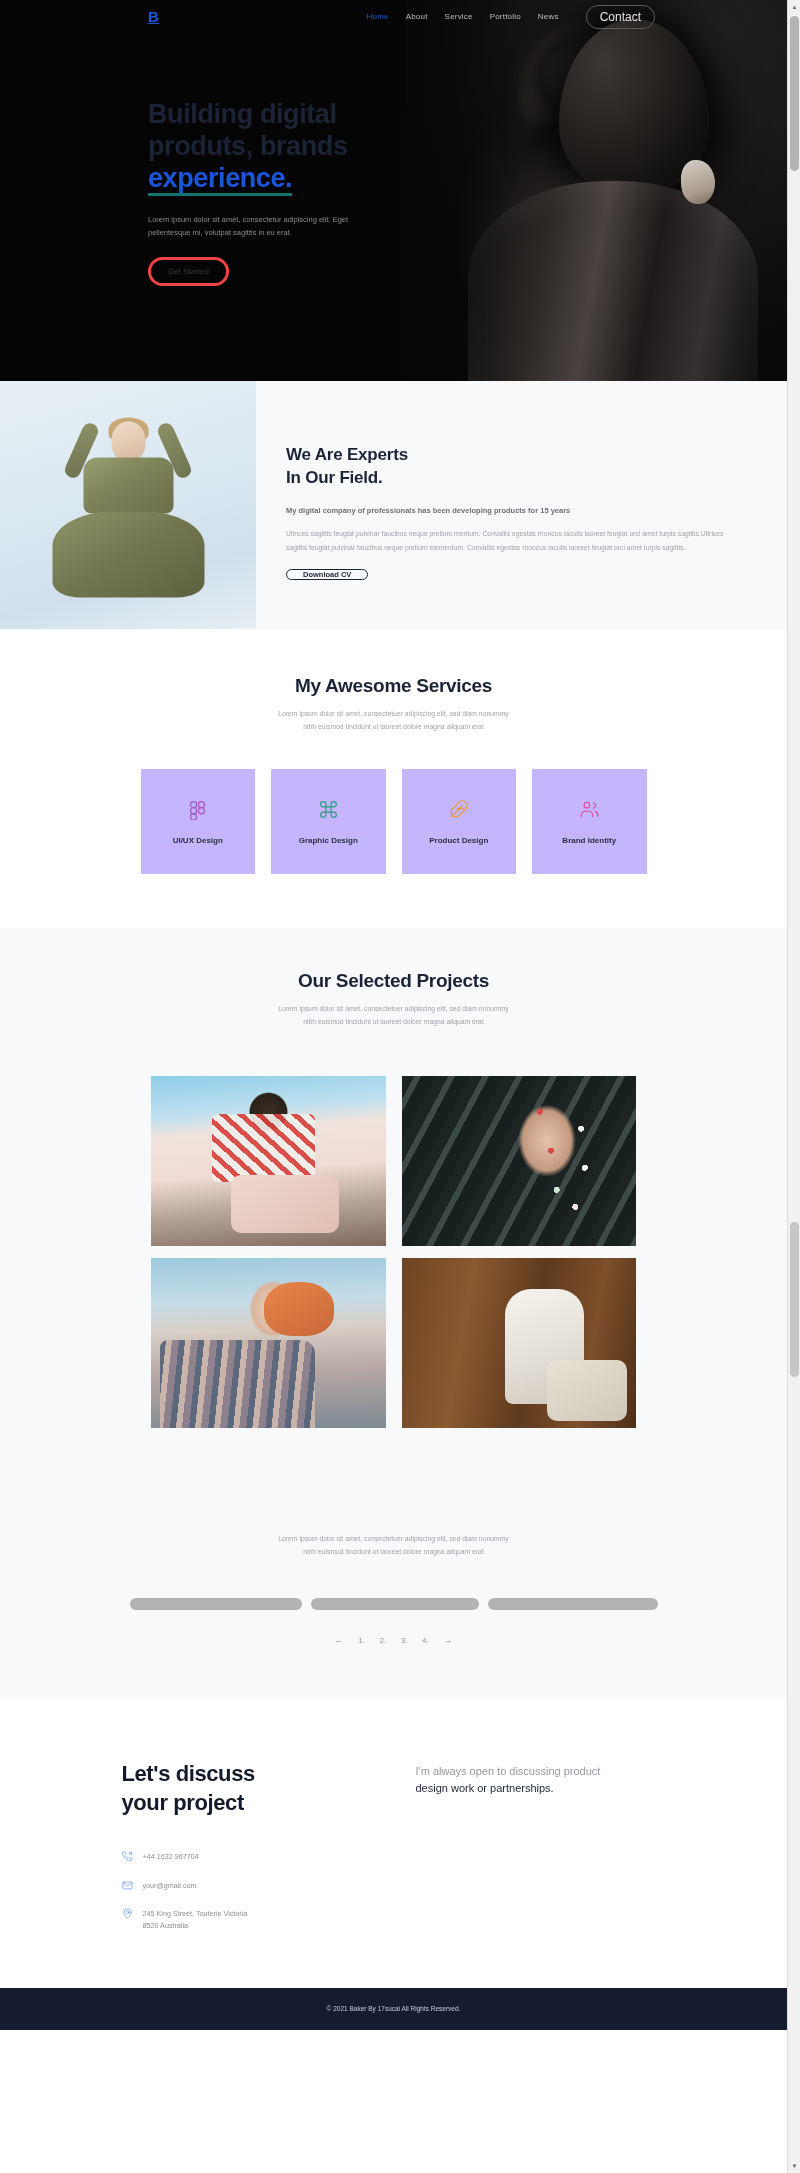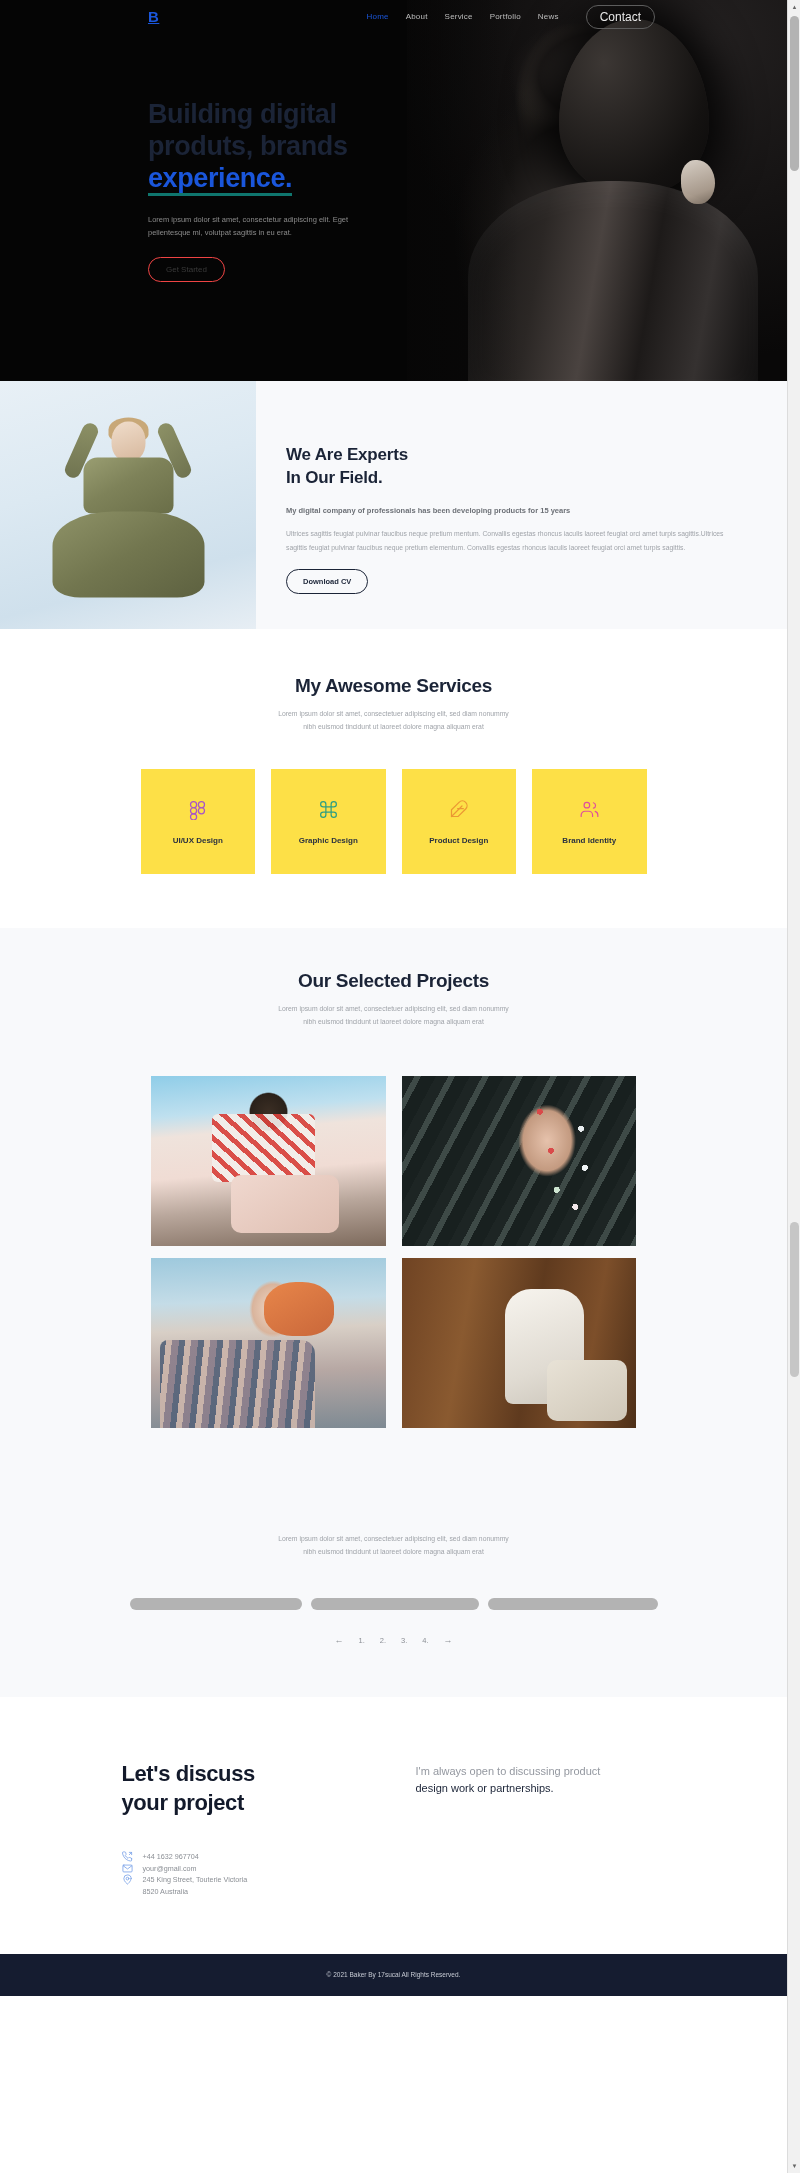--- a/index.html
+++ b/index.html
@@ -137,21 +137,21 @@
     border-bottom:3px solid #0f766e;
     display:inline-block; line-height:1.05;
   }
   .hero-sub {
     margin-top:17px;
     font-size:7.5px; line-height:1.85; color:#8b8b8b;
     max-width:225px;
   }
   .hero-btn {
     margin-top:17px;
-    border:1px solid #ef4444; background:transparent;
+    border:3px solid #ef4444; background:transparent;
     border-radius:16px; padding:7px 17px;
     font-size:8px; color:#3a3a3a;
     font-family:"Liberation Sans", sans-serif;
     cursor:pointer;
     text-align:center;
   }
 
   
   .about {
     display:flex;
@@ -204,42 +204,42 @@
     margin-top:14px;
     font-size:7.5px; line-height:1.8; color:#6d7177; font-weight:bold;
   }
   .about-text {
     margin-top:10px;
     font-size:6.8px; line-height:2.0; color:#a0a4aa;
   }
   .about-btn {
     margin-top:14px;
     border:1px solid #1b2437; background:transparent;
-    border-radius:15px; padding:7px 16px;
+    border-radius:15px; padding:0 16px;
     font-size:7.5px; font-weight:bold; color:#1b2437;
     font-family:"Liberation Sans", sans-serif; cursor:pointer;
   }
 
   
   .services { background:#fff; padding:46px 0 54px; }
   .sec-title {
     text-align:center; font-size:19px; font-weight:bold;
     color:#1b2437; letter-spacing:-.3px;
   }
   .sec-sub {
     text-align:center; margin-top:11px;
     font-size:6.8px; line-height:1.85; color:#a0a4aa;
   }
   .service-grid {
     margin:36px auto 0;
     width:506px;
     display:grid; grid-template-columns:repeat(4,1fr); gap:16px;
   }
   .service-card {
-    background:#fde047;
+    background:#c4b5fd;
     height:105px;
     display:flex; flex-direction:column;
     align-items:center; justify-content:center; gap:16px;
     cursor:pointer;
   }
   .service-label { font-size:8px; font-weight:bold; color:#2b3240; }
 
   
   .projects { background:#f8f9fb; padding:42px 0 0; }
   .proj-grid {
@@ -344,21 +344,21 @@
   
   .contact {
     background:#fff; padding:62px 0 56px;
     display:flex; justify-content:center; gap:44px;
   }
   .contact-left { width:250px; }
   .contact-h2 {
     font-size:22px; line-height:1.32; font-weight:bold;
     color:#131a2b; letter-spacing:-.4px;
   }
-  .contact-info { margin-top:34px; display:flex; flex-direction:column; }
+  .contact-info { margin-top:34px; display:flex; flex-direction:column; gap:17px; }
   .info-row { display:flex; align-items:flex-start; gap:10px; }
   .info-text { font-size:7.2px; line-height:1.6; color:#8b8f95; }
   .contact-right { width:250px; padding-top:6px; }
   .form-intro-1 { font-size:11px; color:#9498a0; }
   .form-intro-2 { font-size:11px; font-weight:normal; color:#1b2437; margin-top:5px; }
   .form { margin-top:26px; }
   .field { margin-bottom:22px; }
   .field-row { display:flex; gap:22px; }
   .field-row .field { flex:1; margin-bottom:22px; }
   .field-label { font-size:6px; color:#9498a0; display:block; margin-bottom:5px; }

